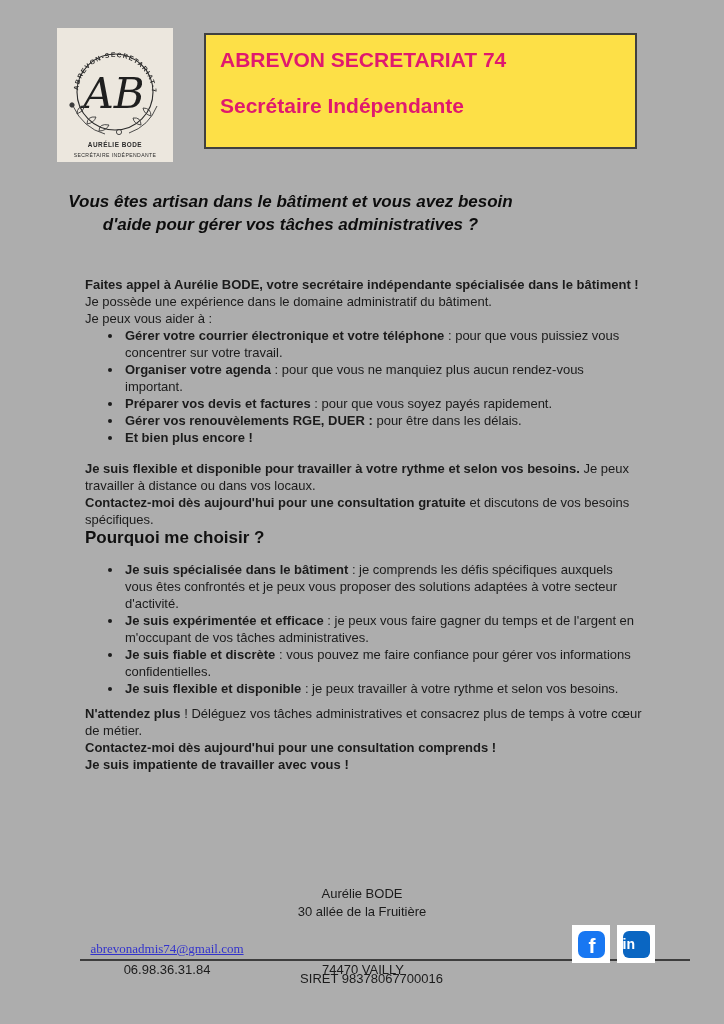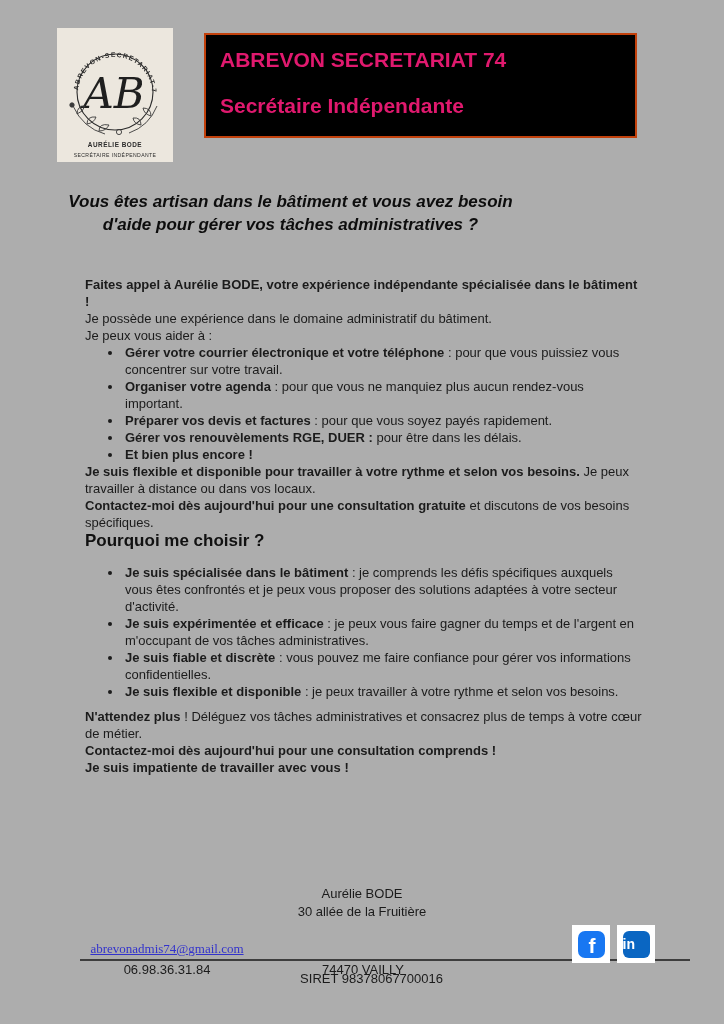--- a/index.html
+++ b/index.html
@@ -9,22 +9,22 @@
     font-family:"Liberation Sans",sans-serif;
     color:#1b1b1b;
   }
   
   .logo{
     position:absolute;left:57px;top:28px;width:116px;height:134px;
     background:#ece7de;
   }
   .title-box{
     position:absolute;left:204px;top:33px;width:415px;height:89px;
-    background:#000000;border:2px solid #c2410c;
-    padding:12px 0 0 14px;
+    background:#fde047;border:2px solid #404040;
+    padding:12px 0 11px 14px;
   }
   .title-box .t1,.title-box .t2{
     color:#e0196e;font-weight:700;font-size:21px;line-height:26px;
     white-space:nowrap;
   }
   .title-box .t1{margin-bottom:20px;}
   
   .headline{
     position:absolute;left:0;top:190px;width:581px;
     text-align:center;font-size:17px;font-weight:700;font-style:italic;
@@ -34,21 +34,21 @@
   .content{
     position:absolute;left:85px;top:276px;width:557px;
     font-size:13px;line-height:17px;
   }
   .content p{margin:0;}
   .b{font-weight:700;}
   .p1{margin-bottom:18px;}
   .p2{margin-bottom:14px;}
   ul{margin:0;padding-left:38px;}
   li{padding-left:2px;}
-  .ul1{}
+  .ul1{margin-bottom:14px;}
   .p3{margin-bottom:15px;}
   .p4{margin-bottom:14px;}
   .h2{
     font-size:17px;font-weight:700;line-height:20px;margin:0 0 13px 0;color:#111;
   }
   .ul2{margin-bottom:8px;}
   .p5{margin-bottom:17px;}
   
   .f-name{position:absolute;left:0;top:886px;width:724px;text-align:center;font-size:13px;}
   .f-address{position:absolute;left:0;top:904px;width:724px;text-align:center;font-size:13px;}
@@ -112,21 +112,21 @@
   <div class="t2">Secrétaire Indépendante</div>
 </div>
 
 <div class="headline">
   <div>Vous êtes artisan dans le bâtiment et vous avez besoin</div>
   <div>d'aide pour gérer vos tâches administratives ?</div>
 </div>
 
 <div class="content">
 
-  <p class="p1 b">Faites appel à Aurélie BODE, votre expérience indépendante spécialisée dans le bâtiment !</p>
+  <p class="p1 b">Faites appel à Aurélie BODE, votre secrétaire indépendante spécialisée dans le bâtiment !</p>
 
   <p class="p2">
     <span>Je possède une expérience dans le domaine administratif du bâtiment.</span><br>
     <span>Je peux vous aider à :</span>
   </p>
 
   <ul class="ul1">
     <li><span class="b">Gérer votre courrier électronique et votre téléphone</span><span> : pour que vous puissiez vous concentrer sur votre travail.</span></li>
     <li><span class="b">Organiser votre agenda</span><span> : pour que vous ne manquiez plus aucun rendez-vous important.</span></li>
     <li><span class="b">Préparer vos devis et factures</span><span> : pour que vous soyez payés rapidement.</span></li>

